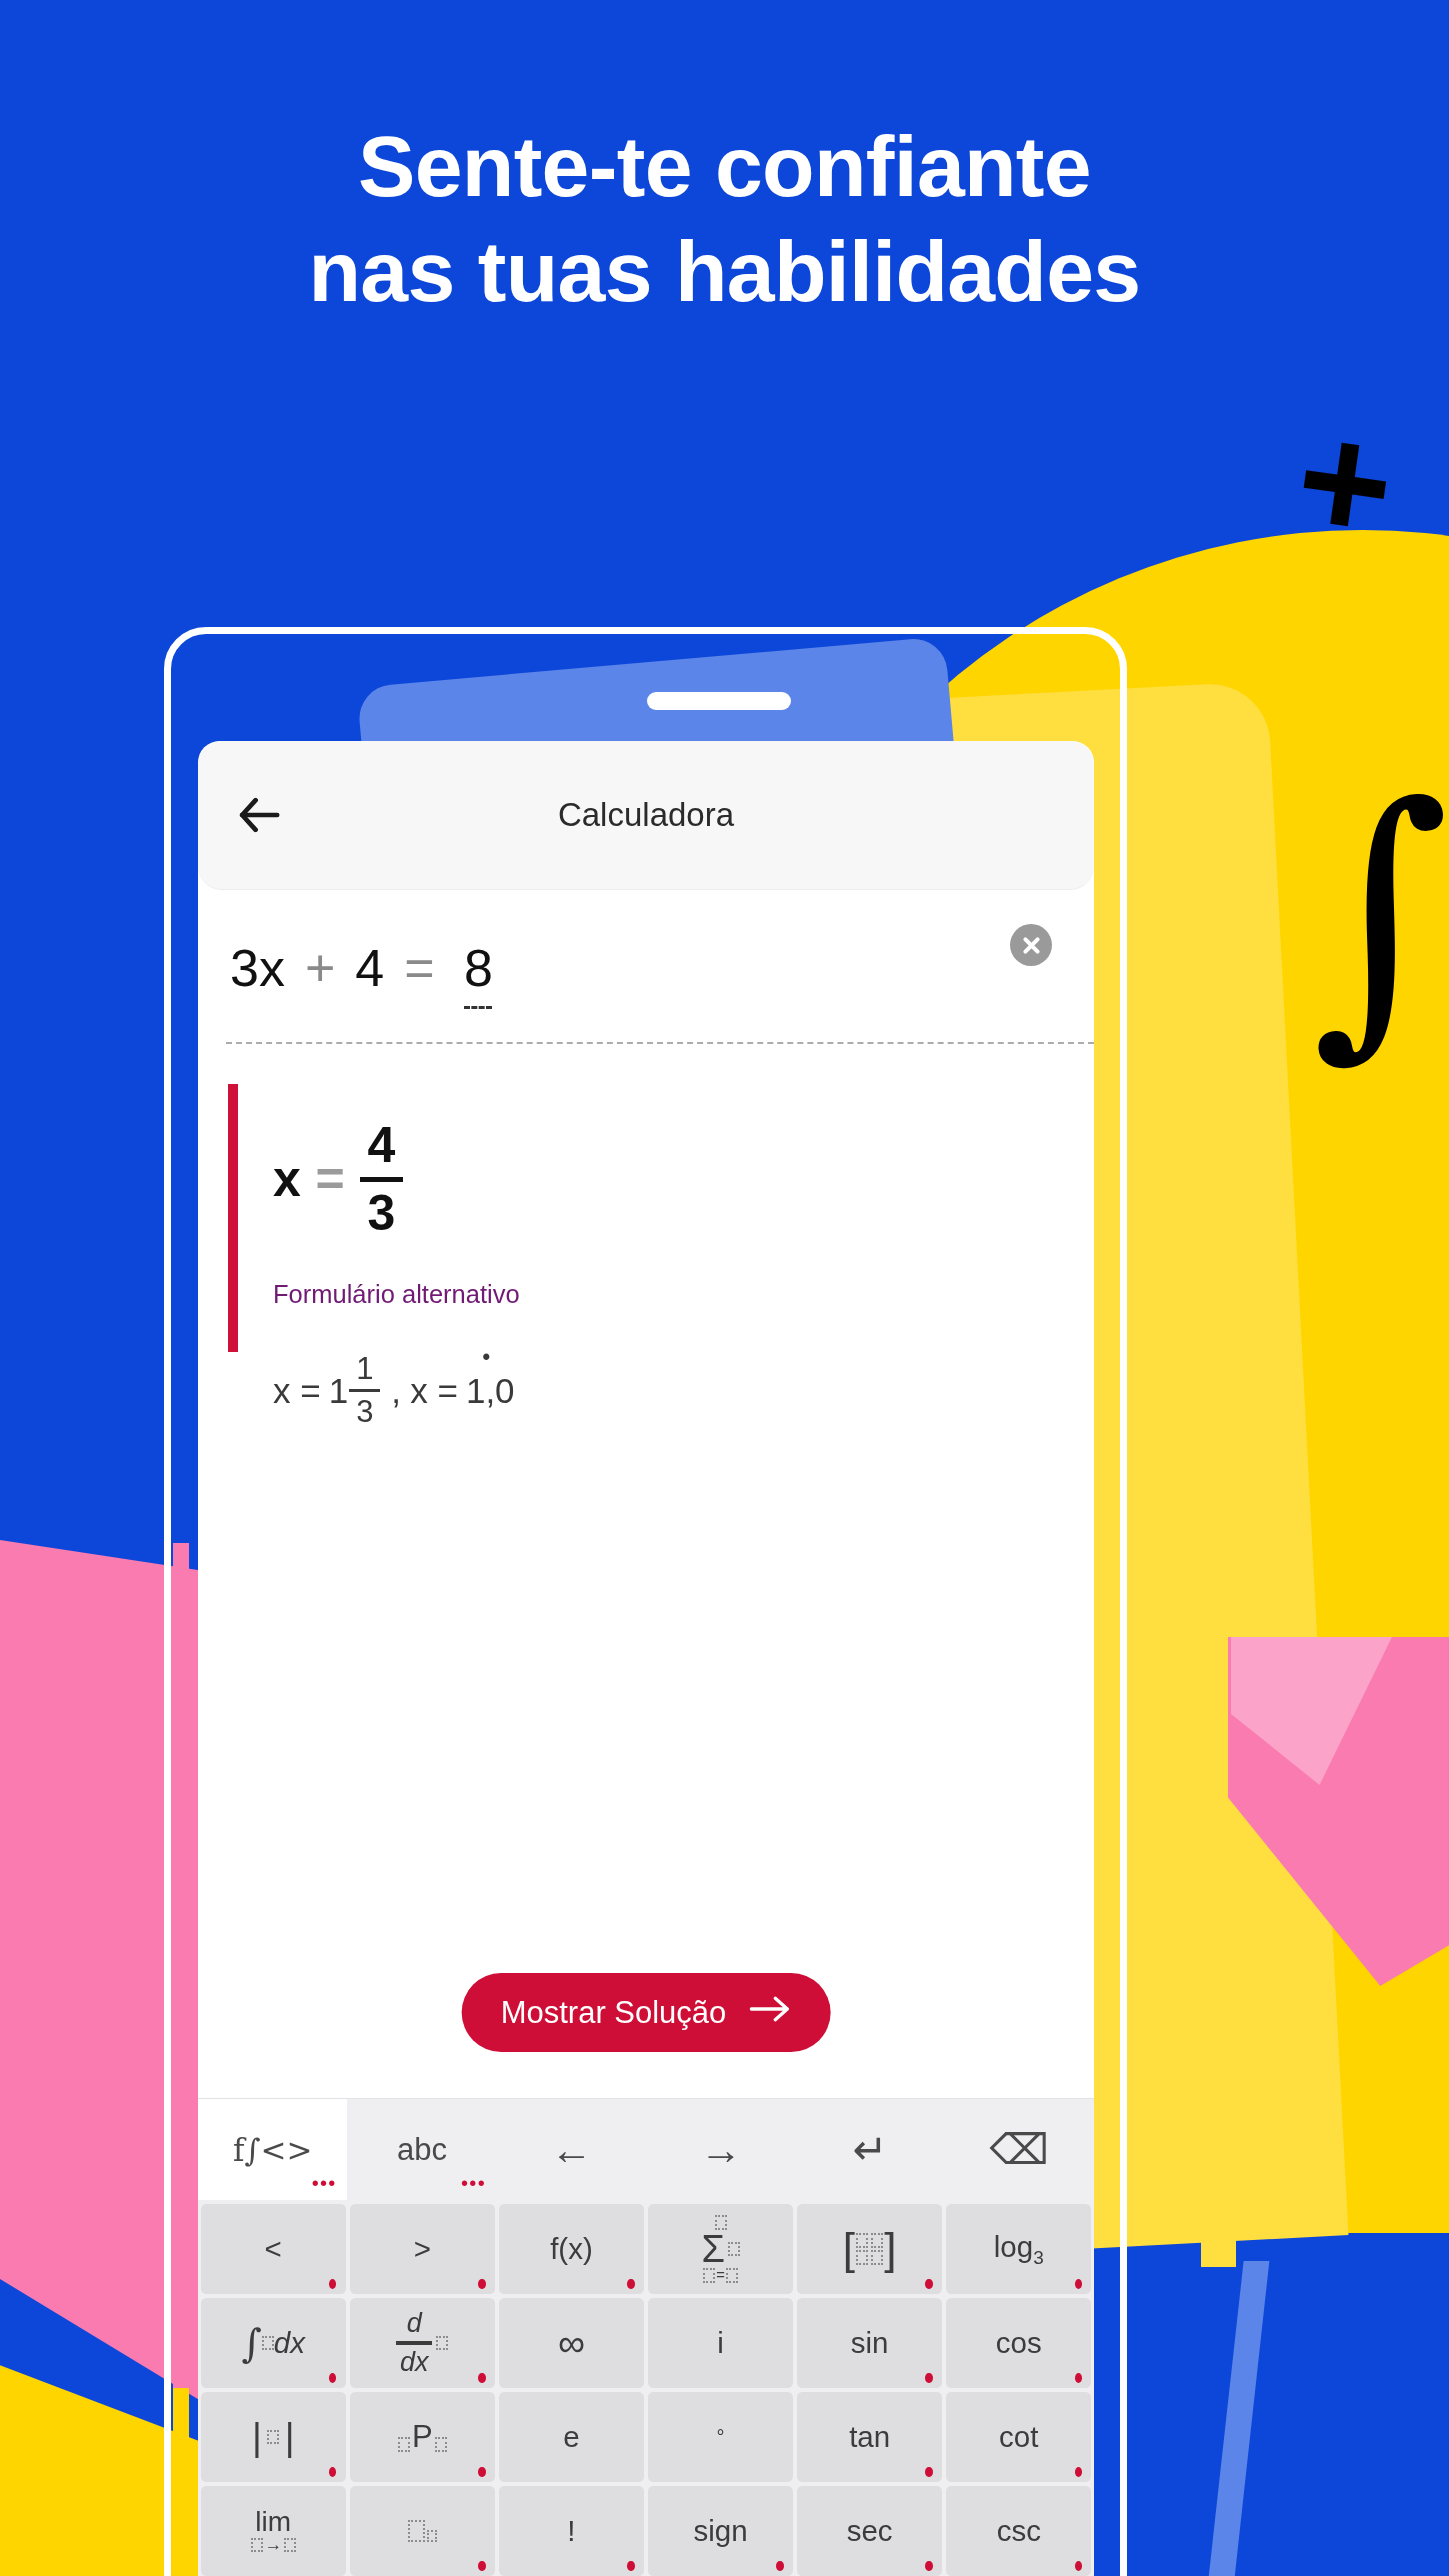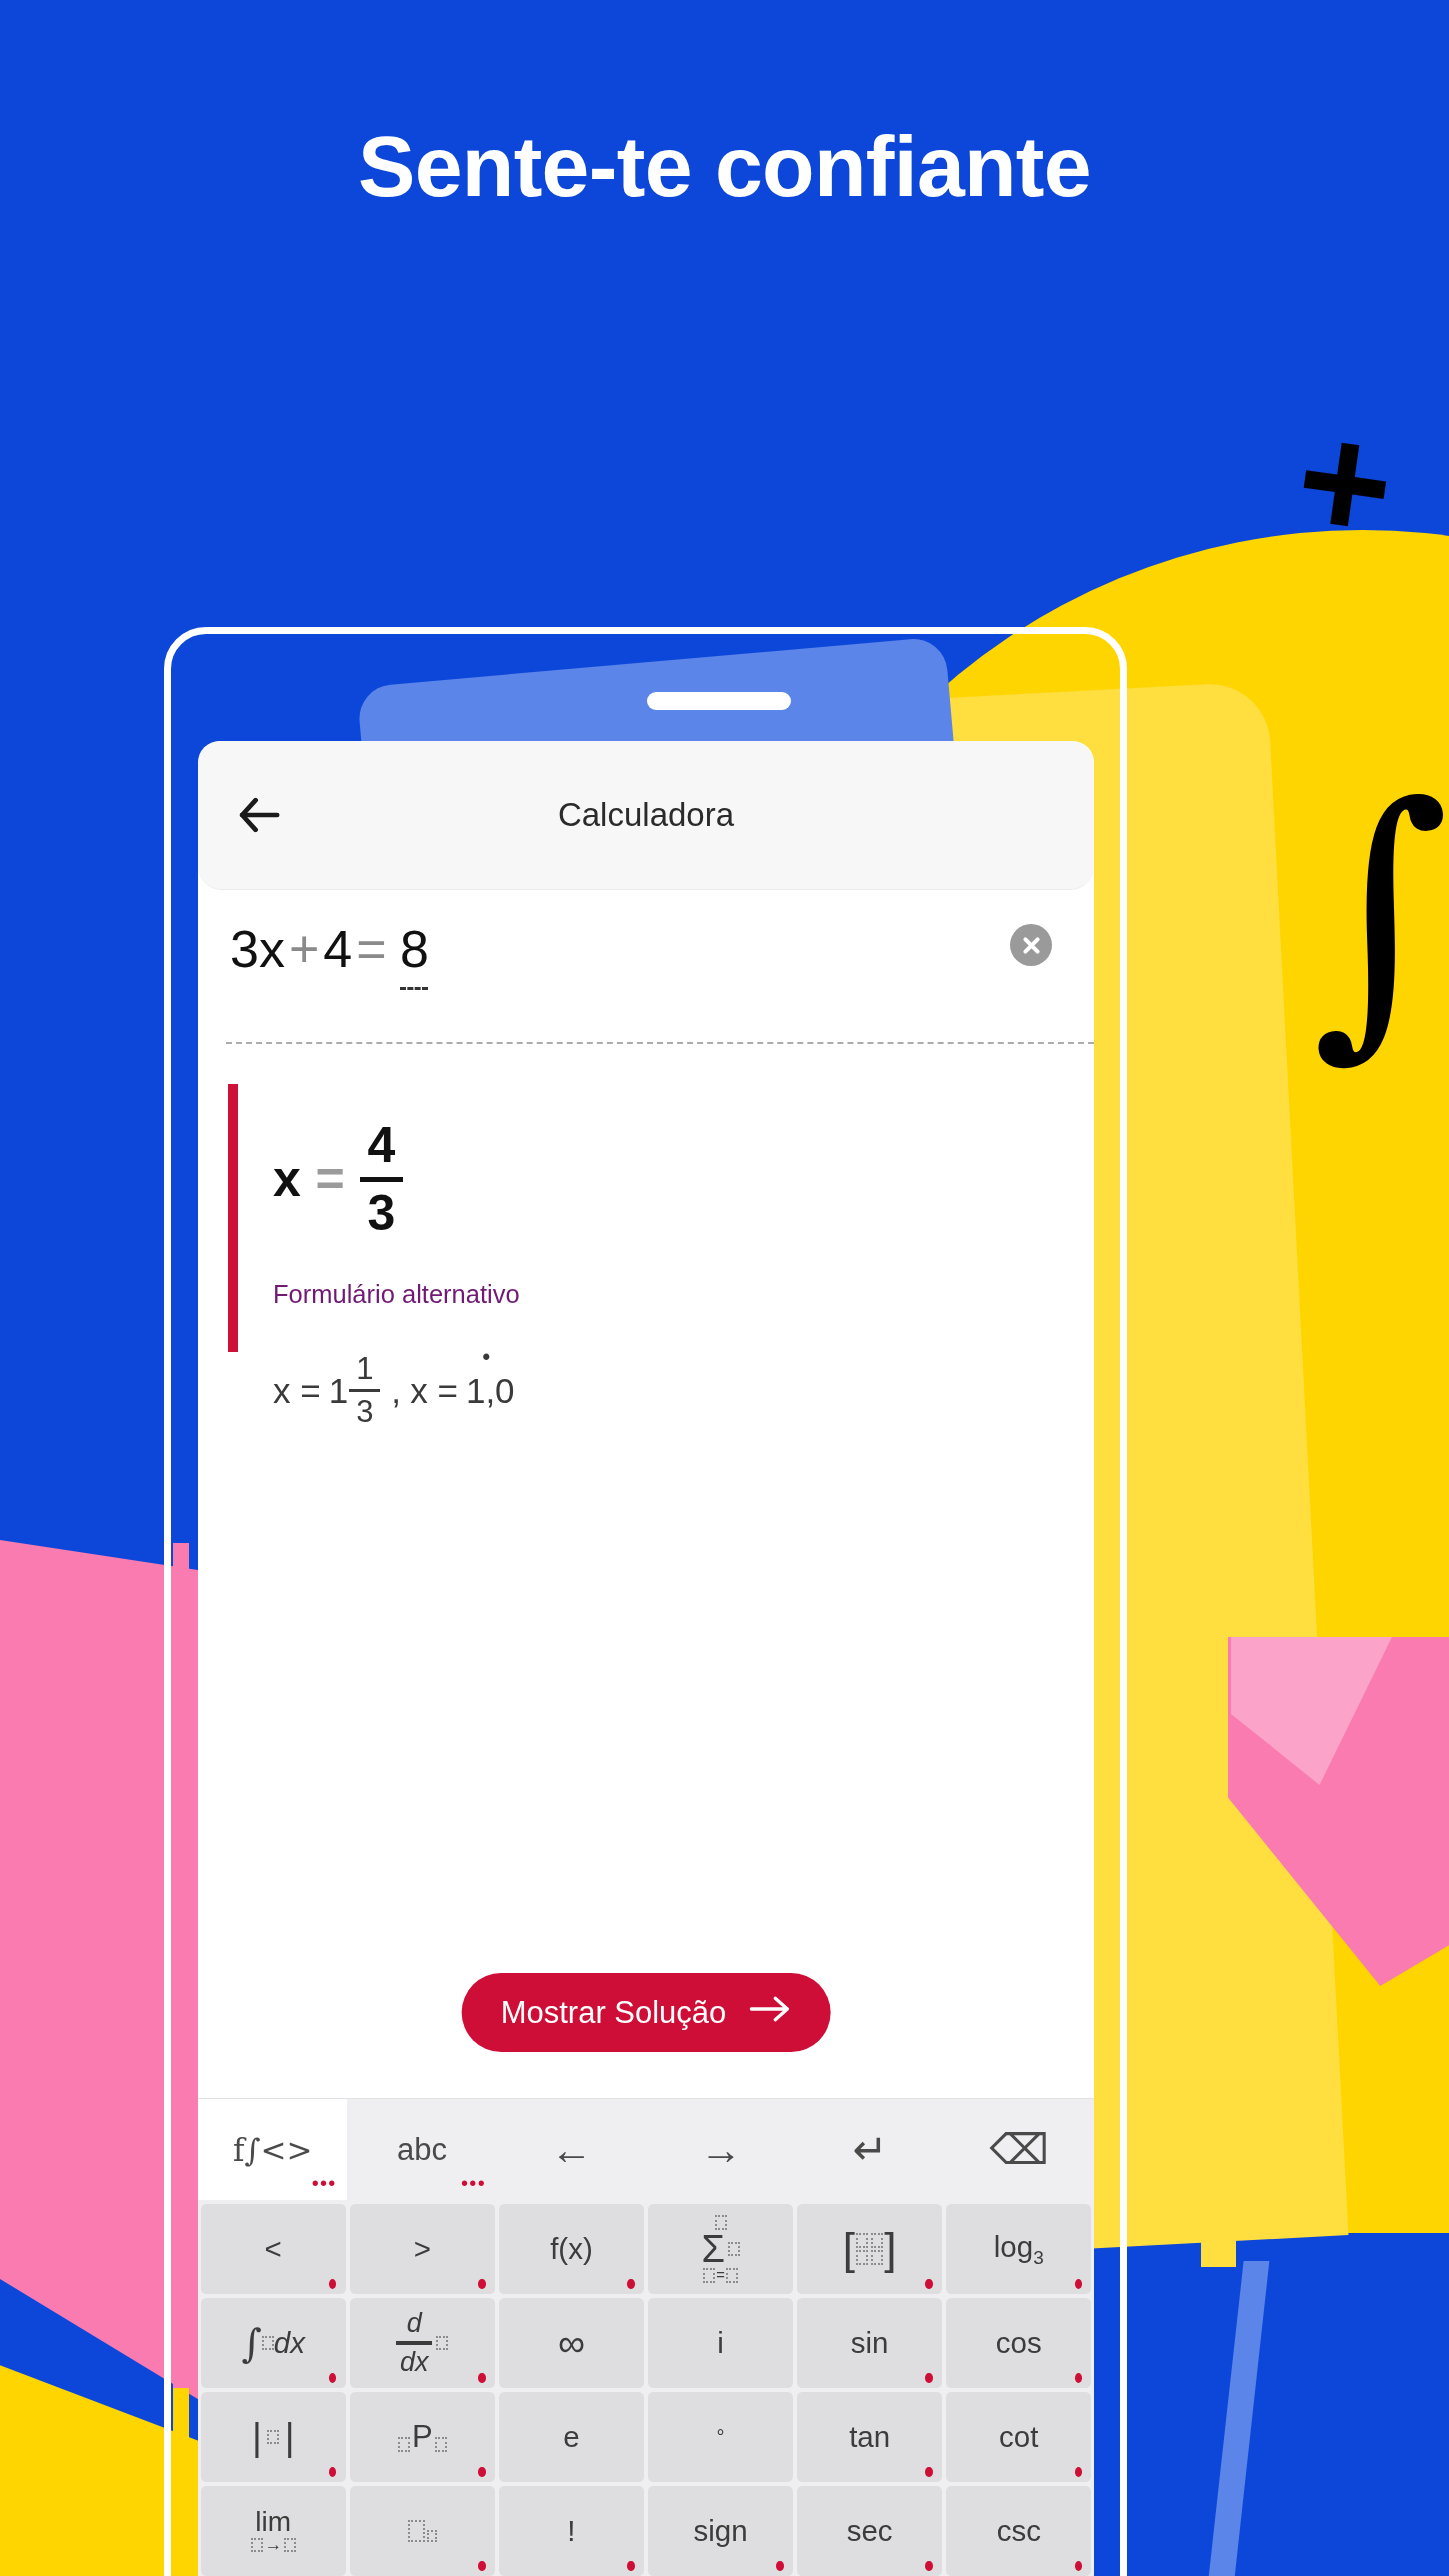--- a/index.html
+++ b/index.html
@@ -197,26 +197,27 @@
 
   
   .expr-area {
     flex: 0 0 auto;
     position: relative;
     height: 154px;
     background: #FFFFFF;
   }
   .expr {
     position: absolute;
-    left: 32px; top: 29px;
+    left: 32px; top: 48px;
     font-size: 52px;
     color: #111;
     display: flex;
     align-items: flex-end;
     letter-spacing: 0px;
+    gap: 16px;
   }
   .expr .op { color: #8A8A8A; padding: 0 4px; }
   .expr .cursor-token {
     position: relative;
     padding-left: 9.4px;
   }
   .expr .cursor-token::after {
     content: "";
     position: absolute;
     left: 9.4px; right: 1.3px; bottom: -10.7px;
@@ -415,20 +416,21 @@
   <div class="pink-left"></div>
   <div class="yellow-left-bottom"></div>
   <div class="pink-left-strip"></div>
   <div class="yellow-left-strip"></div>
   <div class="deco-glyph deco-plus">+</div>
   <div class="deco-glyph deco-integral">∫</div>
 </div>
 
 <div id="headline">
   <div>Sente-te confiante</div>
+  <div>nas tuas habilidades</div>
 </div>
 
 <div class="card-behind"></div>
 <div id="phone"></div>
 <div class="speaker"></div>
 
 <div id="screen">
 
   <div class="appbar">
     <div class="back-arrow">

